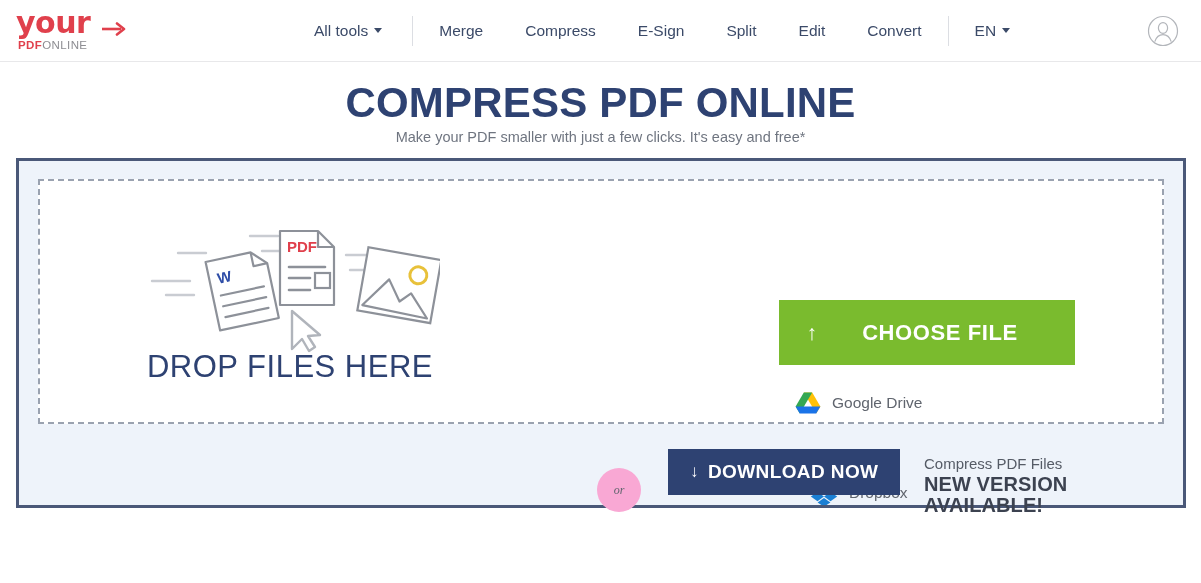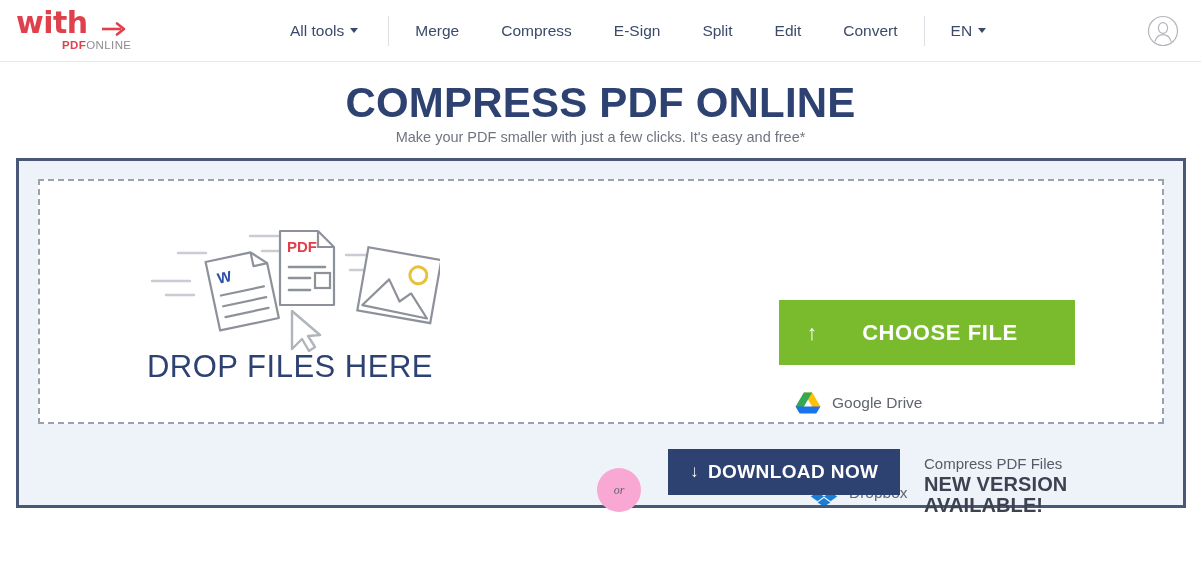--- a/index.html
+++ b/index.html
@@ -44,28 +44,27 @@
     height: 14px;
   }
   .logo-sub {
     position: absolute;
     left: 2px;
     top: 30px;
     font-size: 11.5px;
     letter-spacing: 0.4px;
     line-height: 14px;
     white-space: nowrap;
-    margin-left: 44px;
   }
   .logo-sub .pdf { color: #e0404c; font-weight: 700; }
   .logo-sub .online { color: #8d8d92; font-weight: 400; }
 
   .nav {
     position: absolute;
-    left: 280px;
+    left: 304px;
     top: 0;
     height: 61px;
     display: flex;
     align-items: center;
   }
   .nav-item {
     color: #3b4a68;
     font-size: 15.5px;
     padding: 0 10px;
     cursor: pointer;
@@ -285,21 +284,21 @@
     color: #3c4250;
     letter-spacing: 0.1px;
   }
 </style>
 </head>
 <body>
 
 <div class="header">
 
   <div class="logo">
-    <div class="logo-word">with</div>
+    <div class="logo-word">your</div>
     <svg class="logo-arrow" viewBox="0 0 26 14">
       <path d="M0 7 H19" stroke="#e0404c" stroke-width="2.6" fill="none"></path>
       <path d="M15 1.5 L22 7 L15 12.5" stroke="#e0404c" stroke-width="2.6" fill="none" stroke-linecap="round" stroke-linejoin="round"></path>
     </svg>
     <div class="logo-sub">
       <span class="pdf">PDF</span><span class="online">ONLINE</span>
     </div>
   </div>
 
   <nav class="nav">

